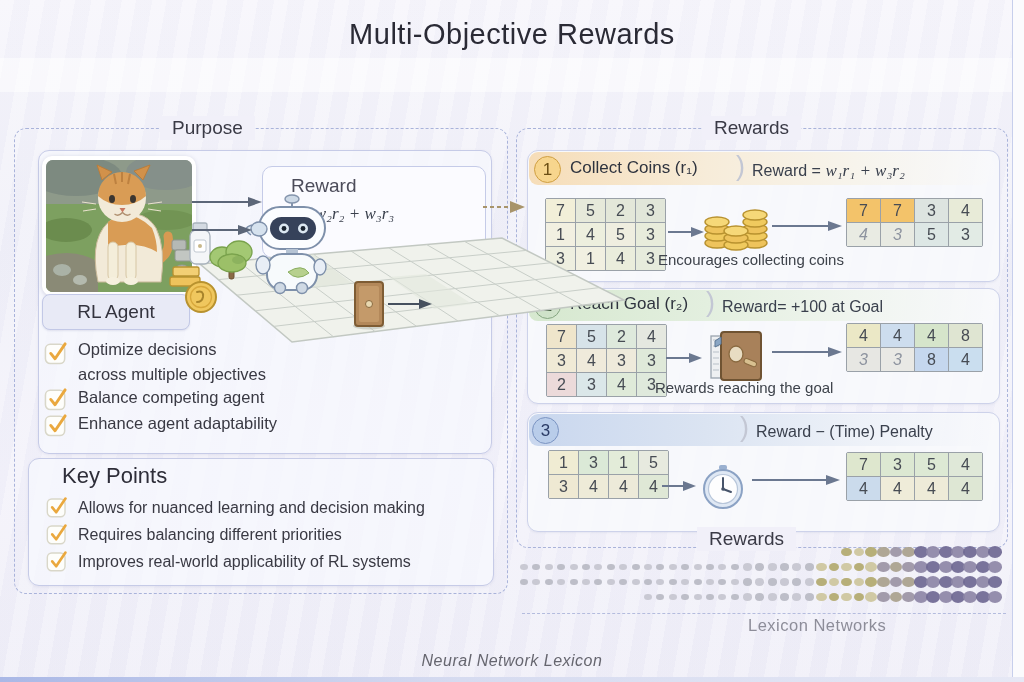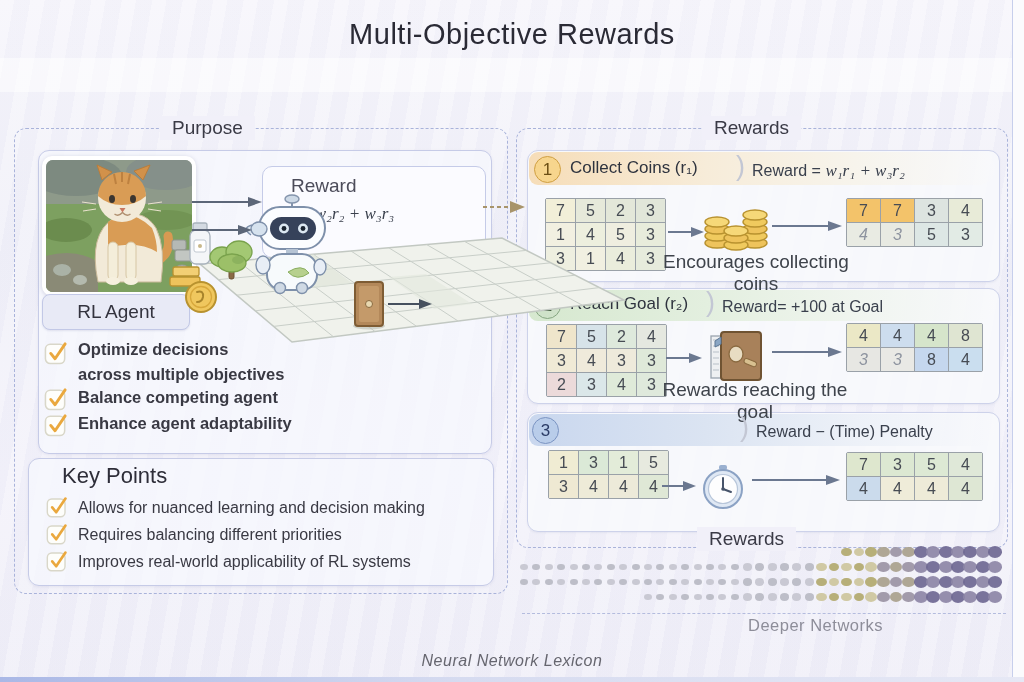--- a/index.html
+++ b/index.html
@@ -23,23 +23,23 @@
     display:flex;align-items:center;justify-content:center;font-size:17px;z-index:2;}
   .sectitle{position:absolute;font-size:17px;color:#2e333e;z-index:2;white-space:nowrap;}
   .divider{position:absolute;font-size:27px;font-weight:300;color:#c3c7d4;z-index:2;}
   .formula{position:absolute;font-size:16px;color:#3a404d;z-index:2;white-space:nowrap;}
   .math{font-family:"Liberation Serif","DejaVu Serif",serif;font-style:italic;font-size:17px;}
   .grid{position:absolute;display:grid;gap:1px;background:#9aa1a8;border:1px solid #9aa1a8;border-radius:2px;z-index:2;}
   .g-in{grid-template-columns:repeat(4,29px);grid-auto-rows:23px;}
   .g-out{grid-template-columns:repeat(4,33px);grid-auto-rows:23px;}
   .grid .cell{display:flex;align-items:center;justify-content:center;font-size:16px;color:#474c54;}
   .grid .cell.i{font-style:italic;color:#8d939f;}
-  .caption{position:absolute;text-align:center;font-size:19px;color:#3e434b;z-index:2;}
+  .caption{position:absolute;font-size:15px;color:#3e434b;z-index:2;}
   .chk{position:absolute;width:25px;height:25px;}
-  .ctext{position:absolute;font-size:16.5px;color:#393943;line-height:25px;white-space:pre-line;font-weight:bold;}
+  .ctext{position:absolute;font-size:16.5px;color:#393943;line-height:25px;white-space:pre-line;}
   .kptitle{position:absolute;font-size:22px;color:#2e2e39;}
   .kptext{position:absolute;font-size:16px;color:#393943;line-height:24px;white-space:nowrap;}
   .arr{position:absolute;overflow:visible;z-index:3;}
   .smalltext{position:absolute;font-size:16.5px;color:#3c3c47;}
   .agentbox{position:absolute;background:#e8eaf6;border:1.2px solid #c2c8e6;border-radius:8px;
     box-shadow:0 1px 2px rgba(120,125,170,.18);display:flex;align-items:center;justify-content:center;
     font-size:19px;color:#33333e;}
   .catframe{position:absolute;background:#fff;border-radius:10px;padding:4px;box-shadow:0 1px 4px rgba(90,95,140,.25);}
   .rewardbox{position:absolute;border:1.5px solid #c5cbe8;border-radius:10px;background:rgba(252,252,255,.85);}
   .rb-title{margin:8px 0 0 28px;font-size:19px;color:#4c4c5a;}
@@ -495,18 +495,18 @@
       <span style="position: absolute; border-radius: 50%; opacity: 0.92; width: 12.5px; height: 10.25px; left: 371.75px; top: 43.875px; background: rgb(169, 161, 140);"></span>
       <span style="position: absolute; border-radius: 50%; opacity: 0.92; width: 12.5px; height: 10.25px; left: 384.15px; top: 43.875px; background: rgb(155, 148, 164);"></span>
       <span style="position: absolute; border-radius: 50%; opacity: 0.92; width: 14px; height: 11.48px; left: 395.8px; top: 43.26px; background: rgb(141, 133, 166);"></span>
       <span style="position: absolute; border-radius: 50%; opacity: 0.92; width: 14px; height: 11.48px; left: 408.2px; top: 43.26px; background: rgb(111, 104, 146);"></span>
       <span style="position: absolute; border-radius: 50%; opacity: 0.92; width: 14px; height: 11.48px; left: 420.6px; top: 43.26px; background: rgb(141, 133, 166);"></span>
       <span style="position: absolute; border-radius: 50%; opacity: 0.92; width: 14px; height: 11.48px; left: 433px; top: 43.26px; background: rgb(111, 104, 146);"></span>
       <span style="position: absolute; border-radius: 50%; opacity: 0.92; width: 14px; height: 11.48px; left: 445.4px; top: 43.26px; background: rgb(141, 133, 166);"></span>
       <span style="position: absolute; border-radius: 50%; opacity: 0.92; width: 14px; height: 11.48px; left: 457.8px; top: 43.26px; background: rgb(111, 104, 146);"></span>
       <span style="position: absolute; border-radius: 50%; opacity: 0.92; width: 14px; height: 11.48px; left: 470.2px; top: 43.26px; background: rgb(141, 133, 166);"></span>
     </div>
-  <div class="deeper" style="left:748px;top:616px;">Deeper Networks</div>
+  <div class="deeper" style="left:748px;top:616px;">Lexicon Networks</div>
   <div class="footer">Neural Network Lexicon</div>
 
   <div class="edge-r"></div>
   <div class="edge-b"></div>
 </div>
 
 </body></html>

